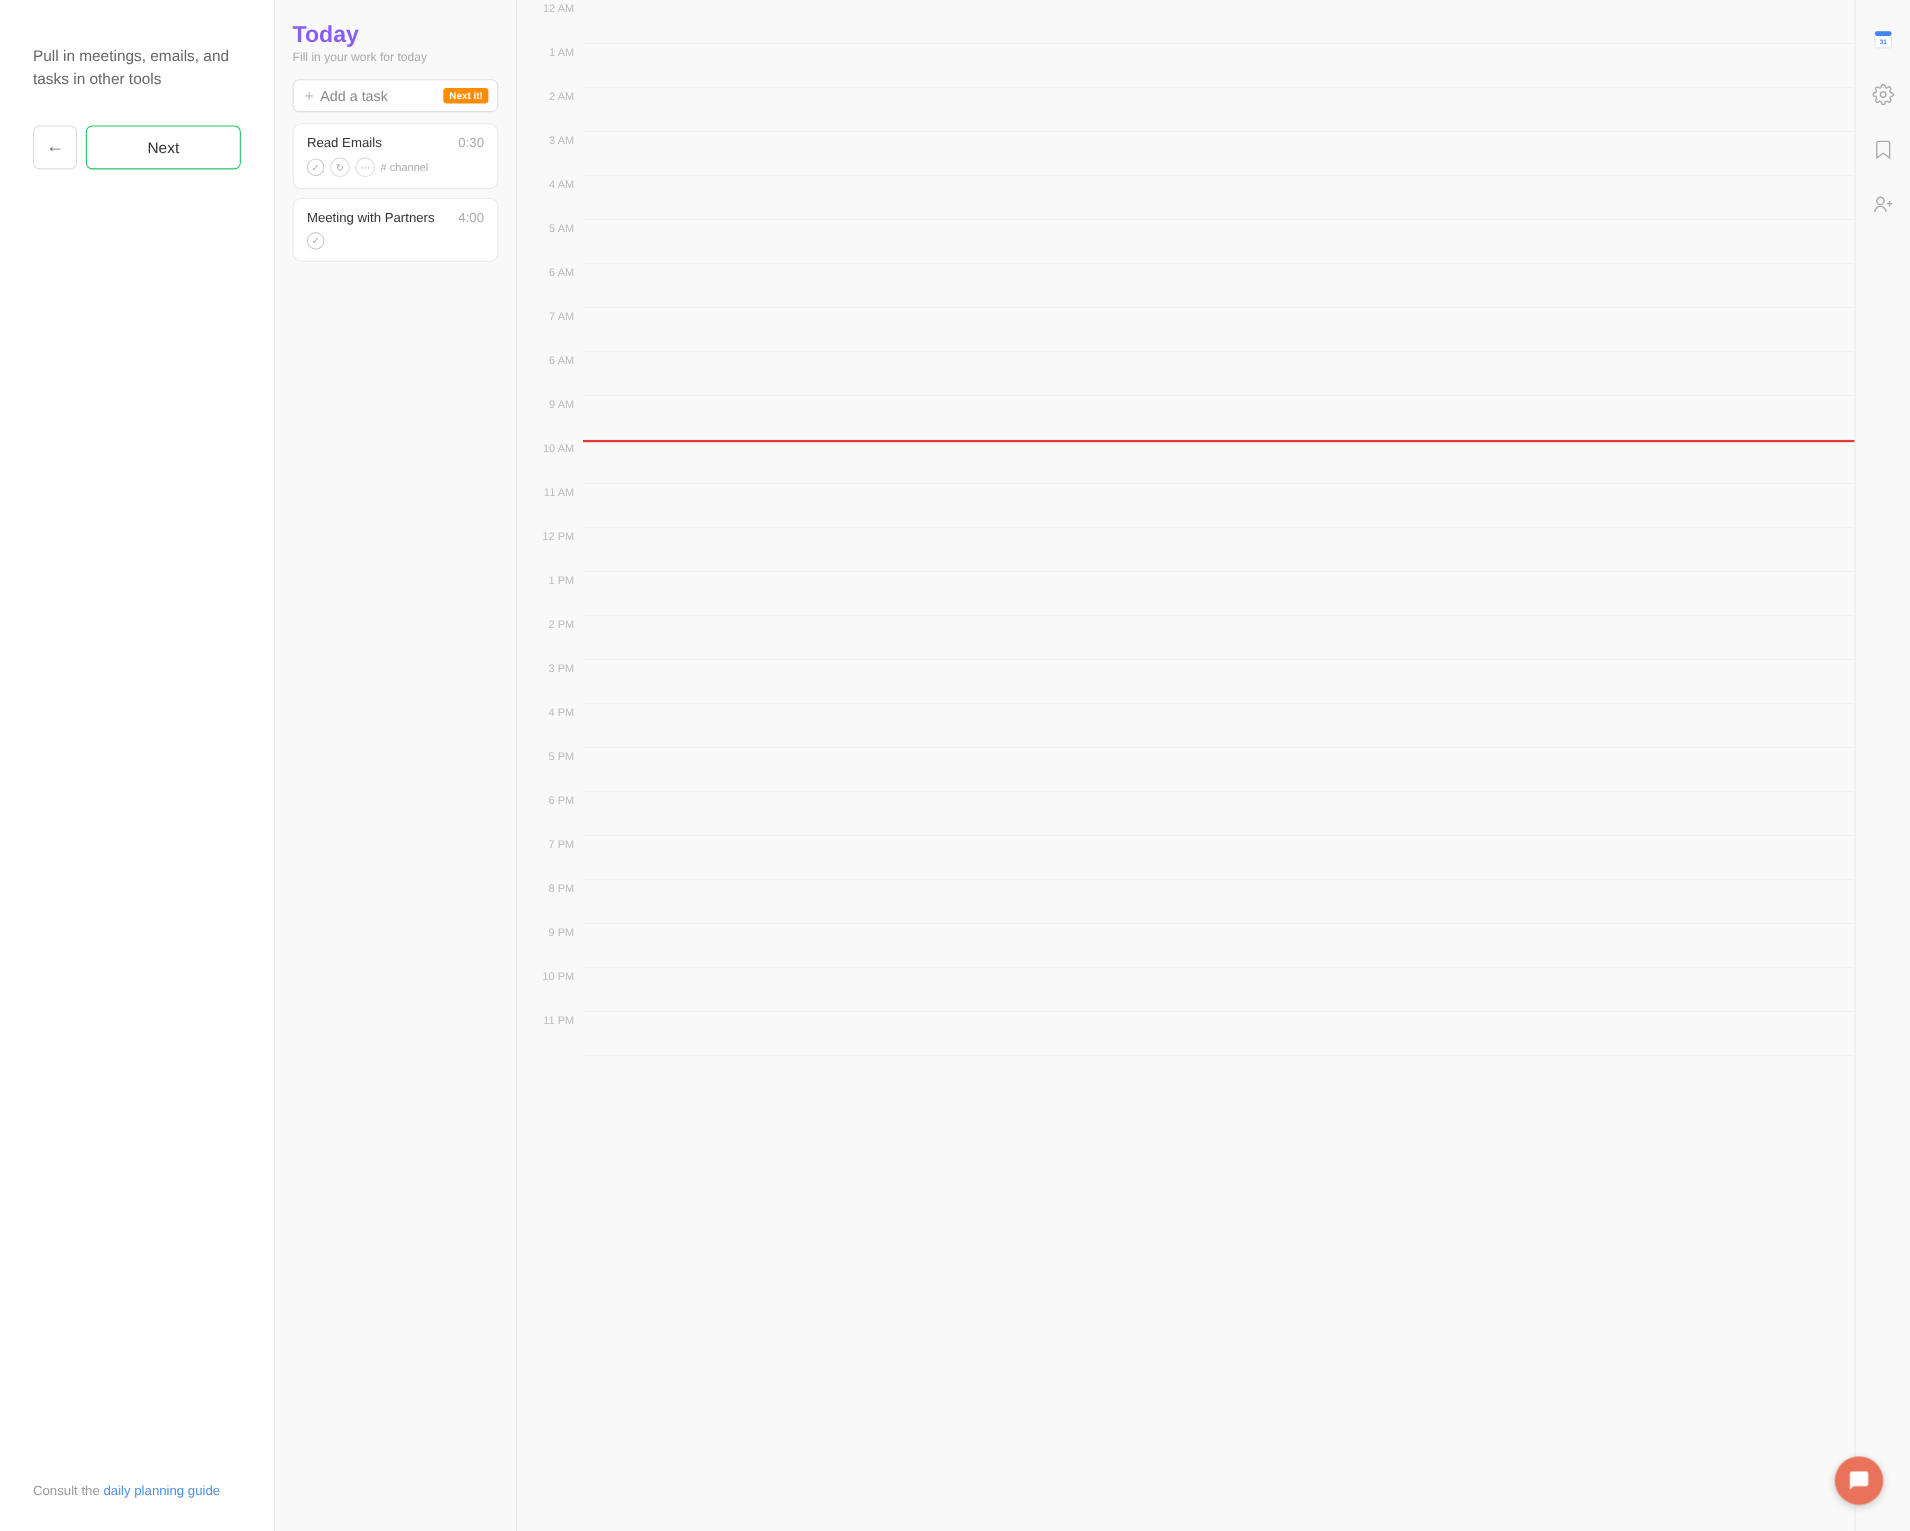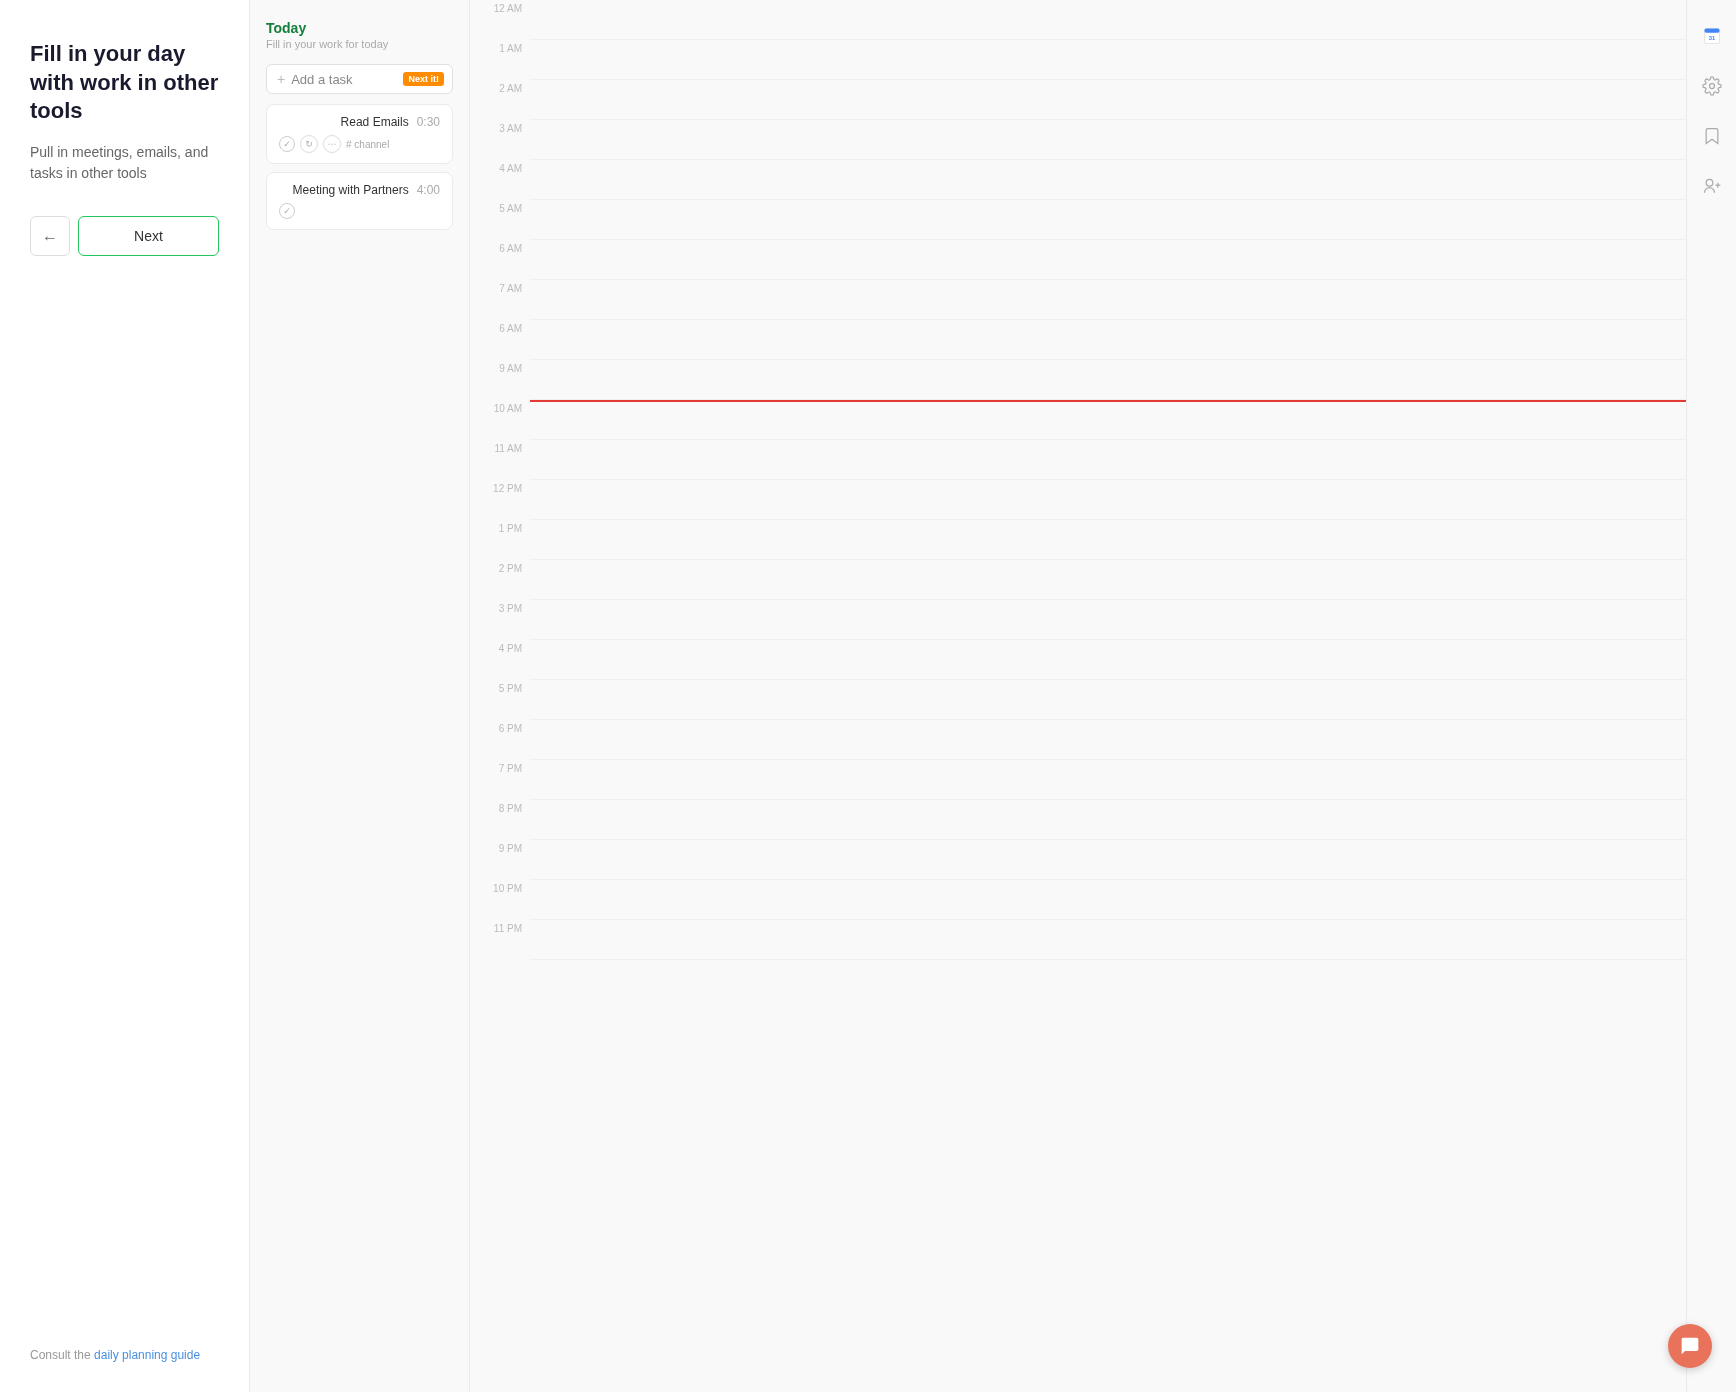--- a/index.html
+++ b/index.html
@@ -94,23 +94,23 @@
     .today-panel {
       width: 220px;
       min-width: 220px;
       padding: 20px 16px;
       background: #f9f9f9;
       border-right: 1px solid #ebebeb;
       overflow-y: auto;
     }
 
     .today-title {
-      font-size: 14px;
+      font-size: 21px;
       font-weight: 700;
-      color: #15803d;
+      color: #8b5cf6;
       margin-bottom: 2px;
     }
 
     .today-subtitle {
       font-size: 11px;
       color: #aaa;
       margin-bottom: 14px;
     }
 
     .add-task-btn {
@@ -140,21 +140,20 @@
       border-radius: 3px;
     }
 
     .task-card {
       background: #fff;
       border: 1px solid #ebebeb;
       border-radius: 8px;
       padding: 10px 12px;
       margin-bottom: 8px;
       cursor: pointer;
-      text-align: right;
     }
 
     .task-card-header {
       display: flex;
       justify-content: space-between;
       align-items: flex-start;
       margin-bottom: 6px;
     }
 
     .task-name {
@@ -340,21 +339,20 @@
 
     
     .time-column::-webkit-scrollbar,
     .events-column::-webkit-scrollbar { width: 0; }
   </style>
 </head>
 <body>
 
 <div class="left-panel">
   <div class="left-content">
-    <div class="left-title">Fill in your day with work in other tools</div>
     <div class="left-subtitle">Pull in meetings, emails, and tasks in other tools</div>
     <div class="nav-buttons">
       <button class="btn-back">←</button>
       <button class="btn-next">Next</button>
     </div>
   </div>
   <div class="left-footer">
     <span>Consult the </span><a href="#">daily planning guide</a>
   </div>
 </div>

